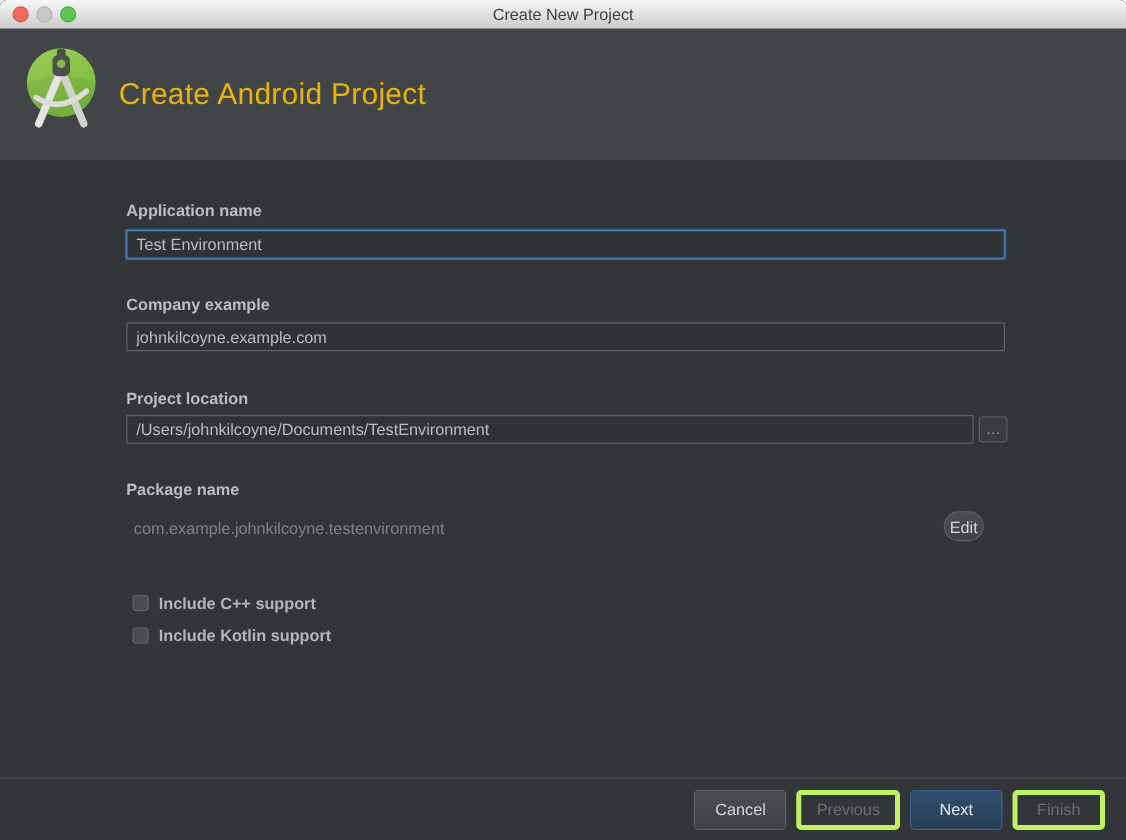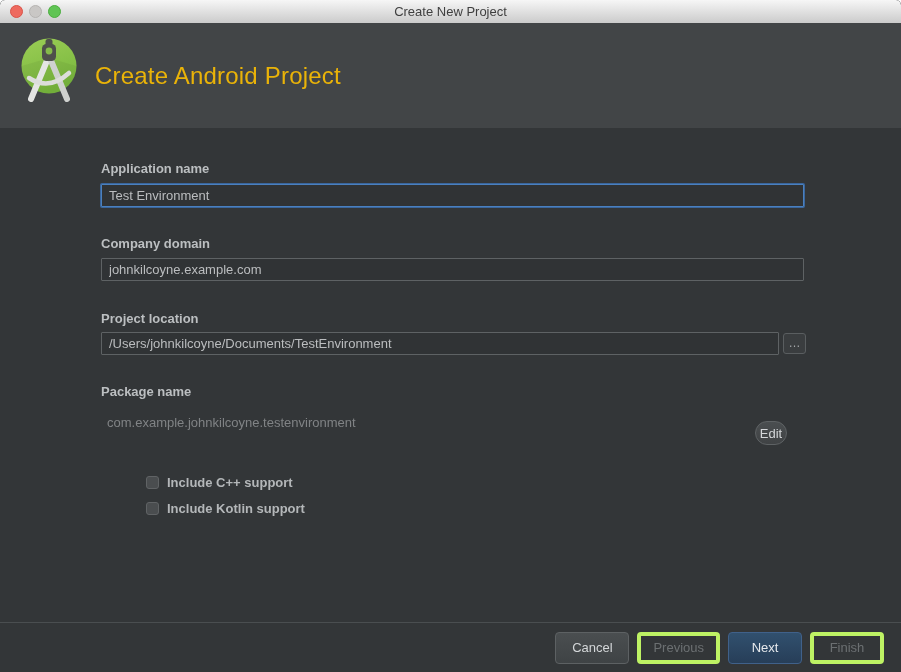--- a/index.html
+++ b/index.html
@@ -55,24 +55,23 @@
     font-family:"Liberation Sans","DejaVu Sans",sans-serif;
   }
   .package-value{
     position:absolute;left:107px;top:287px;font-size:13px;color:#808385;
   }
   .edit-btn{
     position:absolute;left:755px;top:281px;width:32px;height:24px;
     background:linear-gradient(#4a4e50,#404345);border:1px solid #5e6264;
     border-radius:12px;color:#d4d7d9;font-size:13px;padding:0;
     font-family:"Liberation Sans","DejaVu Sans",sans-serif;
-    margin-top:12px;
   }
   .check-row{
-    position:absolute;left:106px;height:16px;display:flex;align-items:center;margin-left:40px;
+    position:absolute;left:106px;height:16px;display:flex;align-items:center;
   }
   .checkbox{
     width:13px;height:13px;background:#4a4d4f;border:1px solid #606365;
     border-radius:3px;margin-right:8px;flex:none;
   }
   .check-label{font-size:13px;font-weight:700;color:#b4b7b9;}
   
   .footer{
     position:absolute;top:622px;left:0;width:901px;height:50px;
     background:#333638;border-top:1px solid #4a4e50;
@@ -117,21 +116,21 @@
       <circle cx="29" cy="13" r="3.4" fill="#85bb4a"></circle>
     </svg>
     <div class="header-title">Create Android Project</div>
   </div>
 
   <div class="content">
 
     <div class="field-label" style="top:33px;">Application name</div>
     <input class="text-input focused" style="top: 56px; width: 703px;" type="text" value="Test Environment">
 
-    <div class="field-label" style="top:108px;">Company domain</div>
+    <div class="field-label" style="top:108px;">Company example</div>
     <input class="text-input" style="top: 130px; width: 703px;" type="text" value="johnkilcoyne.example.com">
 
     <div class="field-label" style="top:183px;">Project location</div>
     <input class="text-input" style="top: 204px; width: 678px;" type="text" value="/Users/johnkilcoyne/Documents/TestEnvironment">
     <button class="browse-btn">…</button>
 
     <div class="field-label" style="top:256px;">Package name</div>
     <div class="package-value">com.example.johnkilcoyne.testenvironment</div>
     <button class="edit-btn">Edit</button>
 

